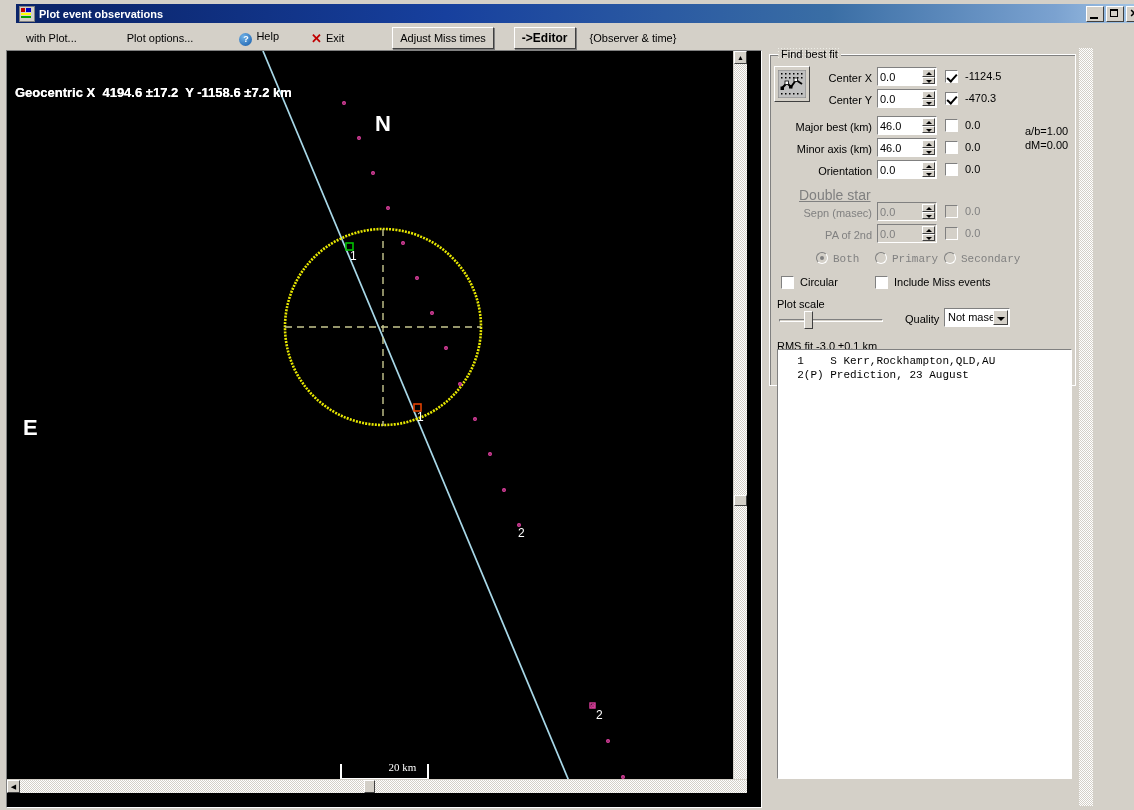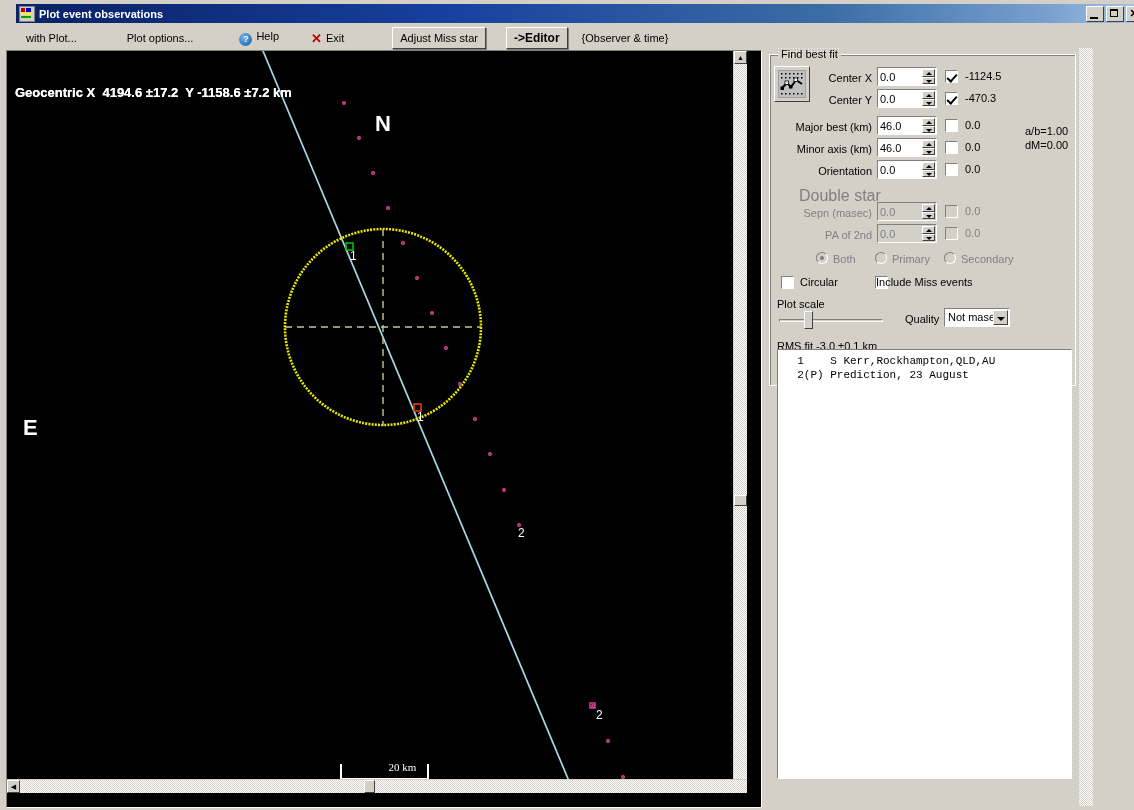--- a/index.html
+++ b/index.html
@@ -192,30 +192,30 @@
   }
   .chk.dis{background:#d4d0c8;}
   .chk.on:after{
     content:"";position:absolute;left:3px;top:1px;width:4px;height:8px;
     border:solid #000;border-width:0 2px 2px 0;transform:rotate(42deg);
   }
   .val{position:absolute;font-size:11px;color:#000;}
   .val.dis{color:#808080;}
   .ratio{position:absolute;font-size:11px;color:#000;white-space:nowrap;}
   .dbl-star{
-    position:absolute;font-size:16px;color:#808080;
+    position:absolute;font-size:14px;color:#808080;text-decoration:underline;
   }
   .radio{
     position:absolute;width:12px;height:12px;border-radius:50%;background:#d4d0c8;
     border-top:1px solid #808080;border-left:1px solid #808080;
     border-right:1px solid #ffffff;border-bottom:1px solid #ffffff;
     box-sizing:border-box;
   }
   .radio.on:after{content:"";position:absolute;left:3px;top:3px;width:4px;height:4px;border-radius:50%;background:#808080;}
-  .radio-lbl{position:absolute;font-size:11px;color:#808080;}
+  .radio-lbl{position:absolute;font-size:11px;color:#808080;font-family:Liberation Mono, monospace;}
   .chk-lbl{position:absolute;font-size:11px;color:#000;}
   .slider-track{
     position:absolute;height:3px;background:#d4d0c8;
     border-top:1px solid #808080;border-left:1px solid #808080;
     border-right:1px solid #ffffff;border-bottom:1px solid #ffffff;
     box-sizing:border-box;
   }
   .slider-thumb{
     position:absolute;width:9px;height:18px;background:#d4d0c8;
     border-top:1px solid #ffffff;border-left:1px solid #ffffff;
@@ -289,21 +289,21 @@
           <span class="clo">✕</span>
         </span>
     </span>
   </div>
 
   <div id="toolbar" class="panelbg">
     <span class="tool-link first">with Plot...</span>
     <span class="tool-link" style="margin-left:38px;">Plot options...</span>
     <span class="tool-link" style="margin-left:34px;"><span class="help-ico">?</span><span>Help</span></span>
     <span class="tool-link" style="margin-left:20px;"><span class="exit-ico">✕</span><span>Exit</span></span>
-    <span class="tbtn" style="margin-left:42px;">Adjust Miss star</span>
+    <span class="tbtn" style="margin-left:42px;">Adjust Miss times</span>
     <span class="tbtn bold" style="margin-left:20px;">-&gt;Editor</span>
     <span class="tool-plain">{Observer &amp; time}</span>
   </div>
 
   <div id="plotwrap">
     <div id="plotcanvas">
 
       <svg width="740" height="742" viewBox="0 0 740 742">
 
         <line x1="256" y1="0" x2="567" y2="742" stroke="#a8d8e8" stroke-width="1.7"></line>
@@ -493,21 +493,21 @@
     <div class="radio on" style="left:49px;top:204px;"></div>
     <div class="radio-lbl" style="left:66px;top:205px;">Both</div>
     <div class="radio" style="left:108px;top:204px;"></div>
     <div class="radio-lbl" style="left:125px;top:205px;">Primary</div>
     <div class="radio" style="left:177px;top:204px;"></div>
     <div class="radio-lbl" style="left:194px;top:205px;">Secondary</div>
 
     <div class="chk" style="left:14px;top:228px;"></div>
     <div class="chk-lbl" style="left:33px;top:228px;">Circular</div>
     <div class="chk" style="left:108px;top:228px;"></div>
-    <div class="chk-lbl" style="left:109px;top:228px;">Include Miss events</div>
+    <div class="chk-lbl" style="left:127px;top:228px;">Include Miss events</div>
 
     <div class="chk-lbl" style="left:10px;top:250px;">Plot scale</div>
     <div class="slider-track" style="left:12px;top:271px;width:104px;"></div>
     <div class="slider-thumb" style="left:37px;top:263px;"></div>
 
     <div class="chk-lbl" style="left:138px;top:265px;">Quality</div>
     <div class="combo" style="left:177px;top:260px;">
       <span class="ctext">Not masec</span>
       <span class="cbtn"></span>
     </div>

